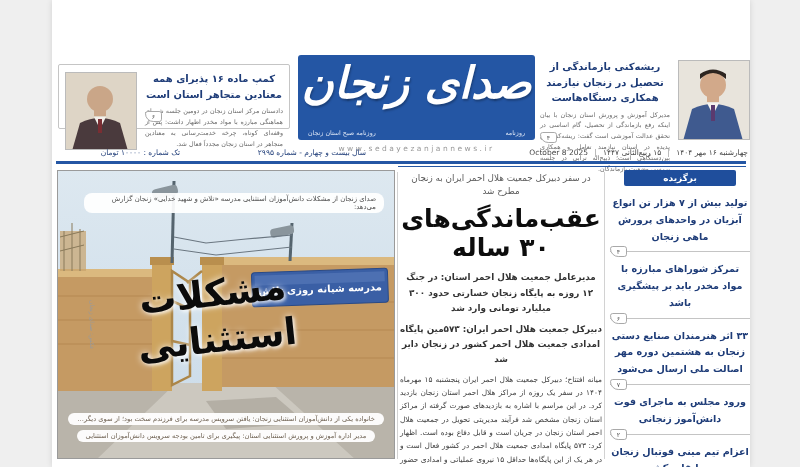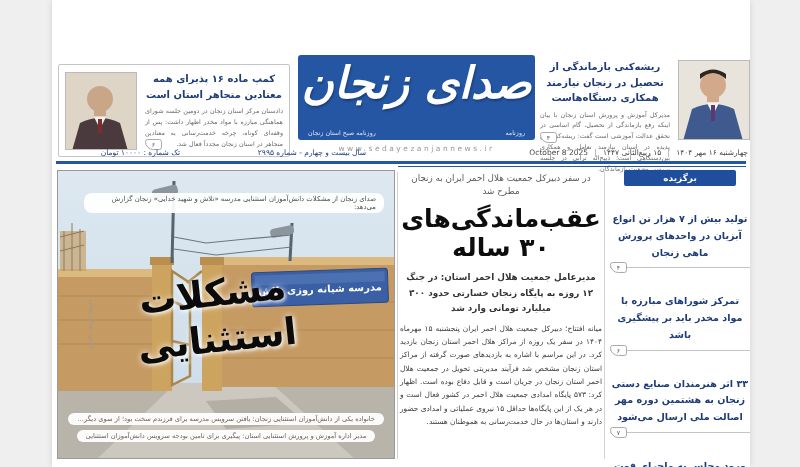--- a/index.html
+++ b/index.html
@@ -1,21 +1,21 @@
 <!DOCTYPE html>
 <html lang="fa" dir="rtl"><head>
 <meta charset="utf-8">
 <style>
   * { margin:0; padding:0; box-sizing:border-box; }
   html,body { width:800px; height:467px; }
   body { background:#efefef; font-family:"DejaVu Sans", sans-serif; overflow:hidden; position:relative; }
   .page { position:absolute; left:52px; top:0; width:698px; height:467px; background:#fff; overflow:hidden; box-shadow:0 0 6px rgba(0,0,0,.12); }
 
   
-  .tl-box { position:absolute; left:6px; top:64px; width:232px; height:93px; border:1px solid #c5c5c5; border-radius:2px; background:#fff; }
+  .tl-box { position:absolute; left:6px; top:64px; width:232px; height:65px; border:1px solid #c5c5c5; border-radius:2px; background:#fff; }
   .tl-photo { position:absolute; left:6px; top:7px; width:72px; height:78px; background:#d9d2c8; overflow:hidden; border:1px solid #bbb; }
   .tl-text { position:absolute; right:6px; left:86px; top:6px; bottom:4px; }
   .mini-headline { font-size:10px; font-weight:bold; color:#1e3c78; text-align:center; line-height:1.55; }
   .mini-body { font-size:6.4px; color:#6a6a6a; text-align:justify; line-height:1.7; margin-top:4px; }
 
   .masthead { position:absolute; left:246px; top:55px; width:237px; height:85px; background:#2456a4; border-radius:3px; color:#fff;padding-left:20px; }
   .masthead-title { position:absolute; top:2px; left:0; right:0; text-align:center; font-size:44px; font-weight:bold; font-style:italic; font-family:"DejaVu Serif", serif; letter-spacing:-2px; text-shadow:1px 2px 2px rgba(0,0,0,.25); }
   .masthead-sub { position:absolute; bottom:4px; left:10px; right:10px; display:flex; justify-content:space-between; font-size:6.3px; color:#dce6f5; }
   .website { position:absolute; left:246px; top:144px; width:237px; text-align:center; font-size:7.5px; color:#999; letter-spacing:2.5px; direction:ltr; }
 
@@ -48,21 +48,21 @@
   
   .center-col { position:absolute; left:348px; top:172px; width:202px; bottom:0; display:flex; flex-direction:column;align-items:center; }
   .kicker { font-size:8.8px; color:#5a5a5a; text-align:center; line-height:1.5; }
   .lead-headline { font-size:25px; font-weight:900; color:#0d0d0d; text-align:center; margin:6px 0 8px; letter-spacing:-.5px; }
   .deck { font-size:8.8px; font-weight:bold; color:#333; text-align:center; line-height:1.75; margin-bottom:5px; }
   .bodytxt { font-size:7.4px; color:#3d3d3d; text-align:justify; line-height:1.8; }
 
   
   .sidebar { position:absolute; left:556px; top:170px; width:144px; bottom:0; display:flex; flex-direction:column; }
   .sidebar-header { align-self:center; width:112px; background:#1f4e9c; color:#fff; text-align:center; font-size:9px; font-weight:bold; padding:3px 16px; border-radius:2px; }
-  .sb-item { font-size:9.6px; font-weight:bold; color:#1e3c78; text-align:center; line-height:1.75; padding:9px 2px 6px;margin-top:16px; }
+  .sb-item { font-size:9.6px; font-weight:bold; color:#1e3c78; text-align:center; line-height:1.75; padding:9px 2px 6px; }
   .sb-sep { position:relative; border-top:1px solid #c4c4c4; margin:0 2px; }
   .sb-sep .pgbox { position:absolute; left:0; top:-6px; }
 </style>
 </head>
 <body>
 
 <div class="page">
 
   <div class="tl-box">
     <div class="tl-photo">
@@ -199,20 +199,21 @@
       <div class="pill">خانواده یکی از دانش‌آموزان استثنایی زنجان: یافتن سرویس مدرسه برای فرزندم سخت بود؛ از سوی دیگر هزینه‌ها برایمان کمرشکن است</div>
       <div class="pill">مدیر اداره آموزش و پرورش استثنایی استان: پیگیری برای تامین بودجه سرویس دانش‌آموزان استثنایی</div>
     </div>
   </div>
   <div class="credit">عکس: صدای زنجان</div>
 
   <div class="center-col">
     <div class="kicker">در سفر دبیرکل جمعیت هلال احمر ایران به زنجان مطرح شد</div>
     <div class="lead-headline">عقب‌ماندگی‌های ۳۰ ساله</div>
     <div class="deck">مدیرعامل جمعیت هلال احمر استان: در جنگ ۱۲ روزه به پایگاه زنجان خسارتی حدود ۳۰۰ میلیارد تومانی وارد شد</div>
+    <div class="deck">دبیرکل جمعیت هلال احمر ایران: ۵۷۳مین پایگاه امدادی جمعیت هلال احمر کشور در زنجان دایر شد</div>
     <div class="bodytxt">میانه افتتاح؛ دبیرکل جمعیت هلال احمر ایران پنجشنبه ۱۵ مهرماه ۱۴۰۴ در سفر یک روزه از مراکز هلال احمر استان زنجان بازدید کرد. در این مراسم با اشاره به بازدیدهای صورت گرفته از مراکز استان زنجان مشخص شد فرآیند مدیریتی تحویل در جمعیت هلال احمر استان زنجان در جریان است و قابل دفاع بوده است. اظهار کرد: ۵۷۳ پایگاه امدادی جمعیت هلال احمر در کشور فعال است و در هر یک از این پایگاه‌ها حداقل ۱۵ نیروی عملیاتی و امدادی حضور دارند و استان‌ها در حال خدمت‌رسانی به هموطنان هستند.</div>
 
   </div>
 
   <div class="sidebar">
     <div class="sidebar-header">برگزیده</div>
     <div class="sb-item">تولید بیش از ۷ هزار تن انواع آبزیان در واحدهای پرورش ماهی زنجان</div>
     <div class="sb-sep">
         <div class="pgbox">۴</div>
       </div>

